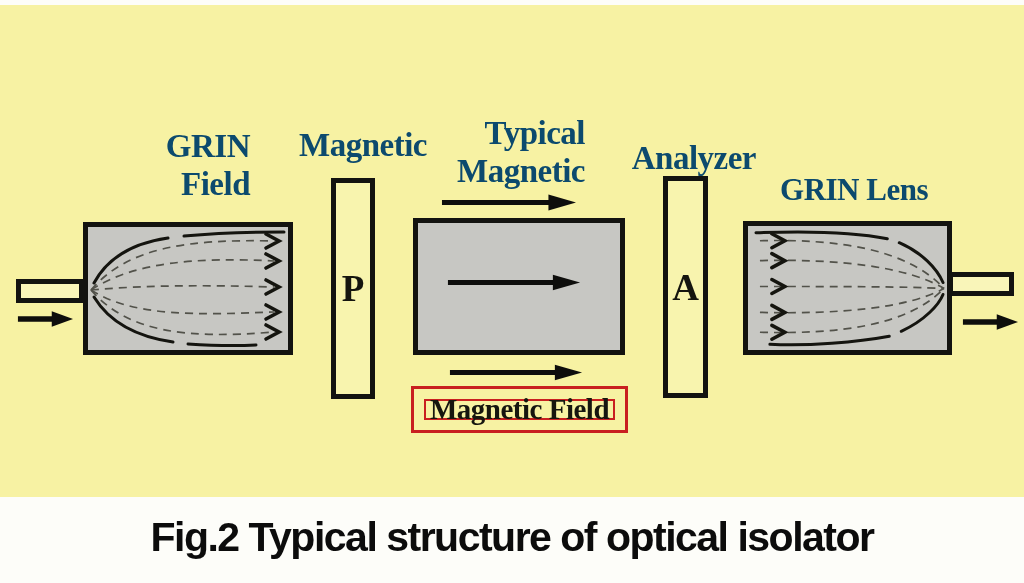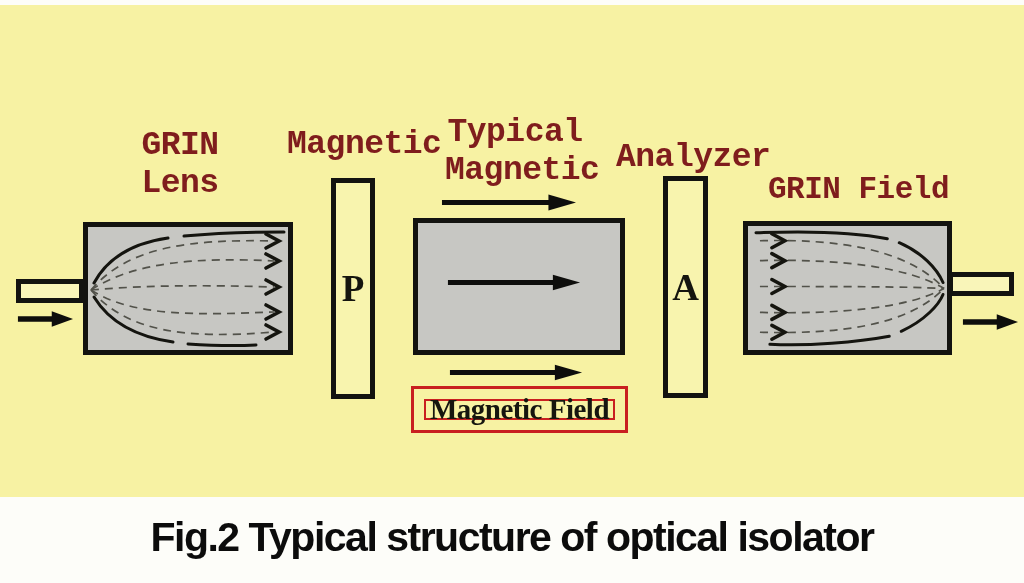--- a/index.html
+++ b/index.html
@@ -9,28 +9,27 @@
     background:var(--caption-bg,#fdfdf9);
     font-family:"Liberation Serif",serif;
     overflow:hidden;
   }
   .band{
     position:absolute;left:0;top:5px;width:1024px;height:492px;
     background:var(--background,#f7f2a3);
   }
   .lbl{
     position:absolute;
-    color:#7f1d1d;
+    color:#0c4a6e;
     font-weight:bold;
     font-size:33px;
     line-height:38px;
-    text-align:center;
+    text-align:right;
     letter-spacing:-0.5px;
     white-space:nowrap;
-    font-family:Liberation Mono, monospace;
   }
   .graybox{
     position:absolute;
     border:5px solid var(--outline,#111);
     background:var(--component-fill,#c7c7c3);
     box-sizing:border-box;
   }
   .slab{
     position:absolute;
     border:5px solid var(--outline,#111);
@@ -78,21 +77,21 @@
 </style>
 </head>
 <body>
 
 <div class="canvas">
 
   <div class="band"></div>
 
   <div class="lbl" style="left:110px;top:127px;width:140px;">
     <div>GRIN</div>
-    <div>Lens</div>
+    <div>Field</div>
   </div>
 
   <div class="graybox" style="left:83px;top:222px;width:210px;height:133px;">
     <svg class="rays" width="200" height="123" viewBox="0 0 200 123">
       <path class="ray" d="M3,63 C40,20 100,12 186,14"></path>
       <path class="ray" d="M3,63 C45,35 110,30 186,34"></path>
       <path class="ray" d="M3,63 C60,58 120,58 186,60"></path>
       <path class="ray" d="M3,63 C45,90 110,88 186,85"></path>
       <path class="ray" d="M3,63 C40,106 100,112 186,105"></path>
       <path class="head" d="M178,7 L191,14 L178,21"></path>
@@ -142,21 +141,21 @@
 
   <div class="mfbox" style="left:411px;top:386px;width:217px;height:47px;">
     <div class="mfinner">Magnetic Field</div>
   </div>
 
   <div class="lbl" style="left:616px;top:127px;width:140px;margin-top:12px;">Analyzer</div>
   <div class="slab" style="left:663px;top:176px;width:45px;height:222px;">
     <span>A</span>
   </div>
 
-  <div class="lbl" style="left:768px;top:171px;width:160px;font-size:31px;">GRIN Field</div>
+  <div class="lbl" style="left:768px;top:171px;width:160px;font-size:31px;">GRIN Lens</div>
 
   <div class="graybox" style="left:743px;top:221px;width:209px;height:134px;">
     <svg class="rays" width="199" height="124" viewBox="0 0 200 123">
       <path class="ray" d="M12,14 C90,12 160,22 197,62"></path>
       <path class="ray" d="M12,34 C90,32 160,40 197,62"></path>
       <path class="ray" d="M12,60 C90,60 160,60 197,62"></path>
       <path class="ray" d="M12,86 C90,88 160,82 197,62"></path>
       <path class="ray" d="M12,106 C90,108 160,100 197,62"></path>
       <path class="head" d="M24,7 L37,14 L24,21"></path>
       <path class="head" d="M24,27 L37,34 L24,41"></path>

